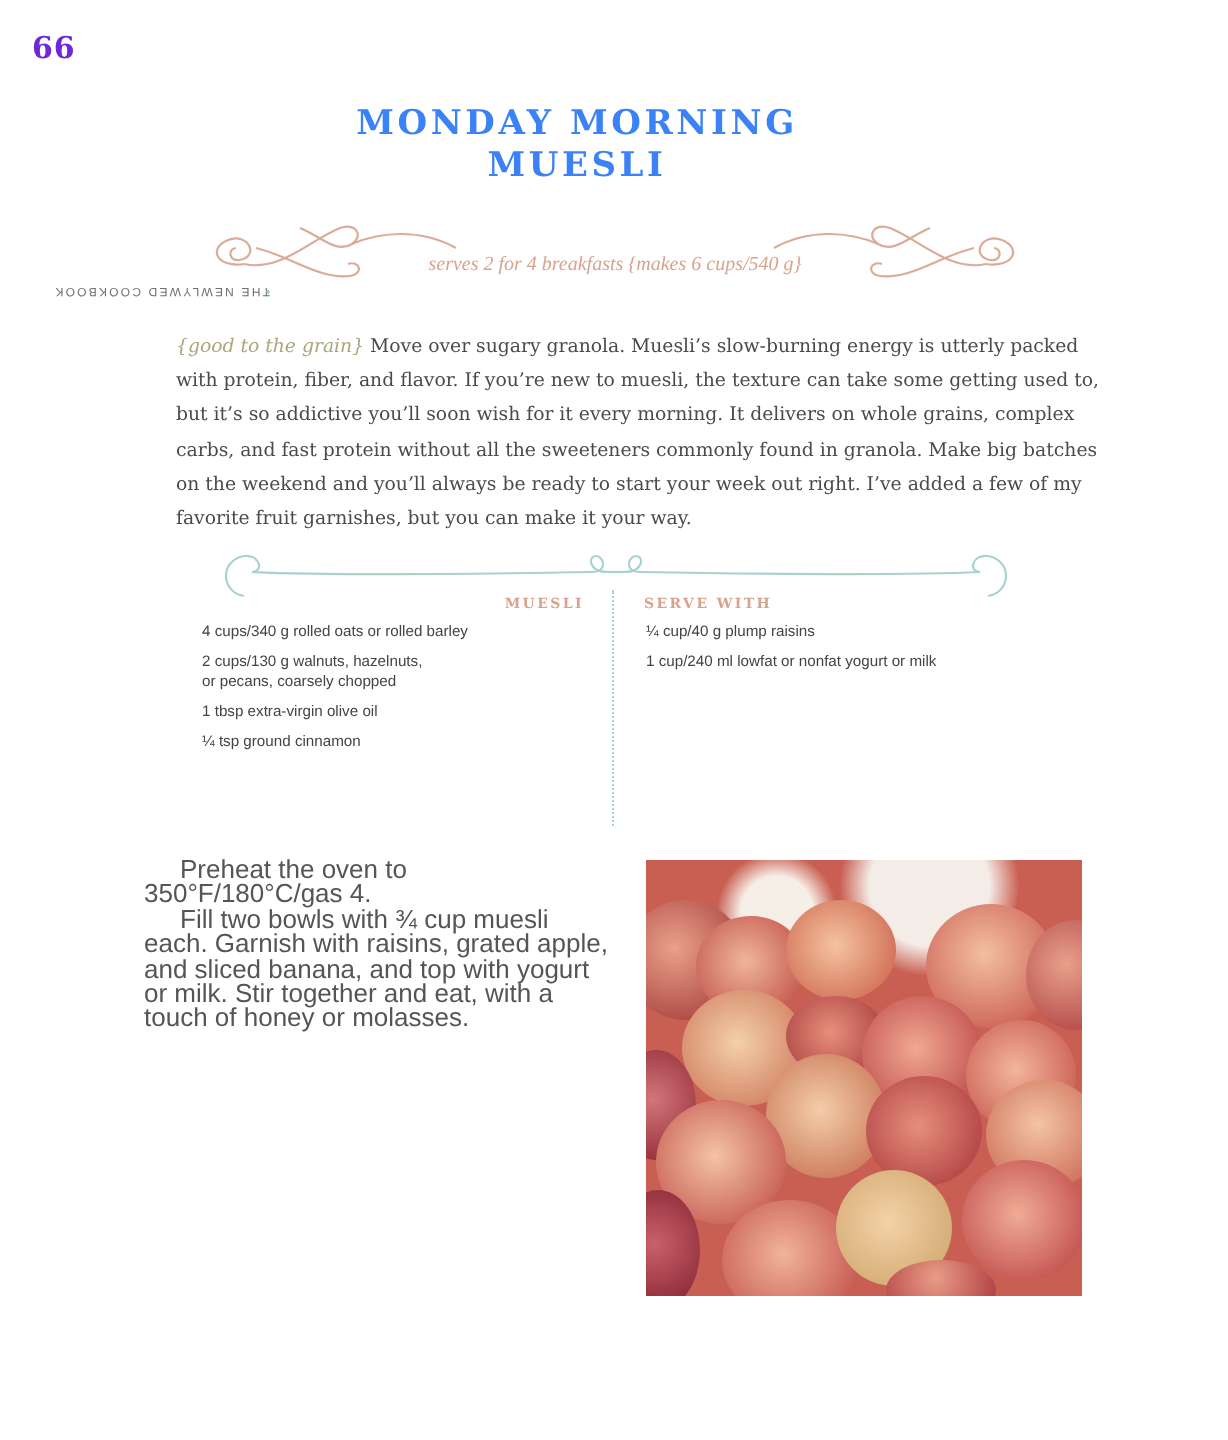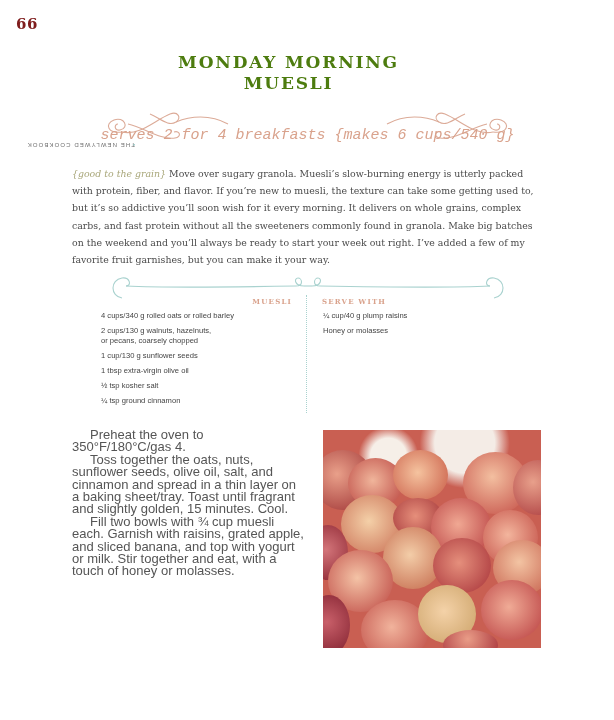--- a/index.html
+++ b/index.html
@@ -2,55 +2,55 @@
 <html><head>
 <meta charset="utf-8">
 <style>
   * { box-sizing: border-box; margin: 0; padding: 0; }
   html, body { width: 614px; height: 720px; background: #ffffff; overflow: hidden; }
   body { position: relative; font-family: "Liberation Serif", serif; color: #3e3e3e; }
 
   .page-number {
     position: absolute; left: 16px; top: 15px;
     font-family: "DejaVu Serif", serif; font-weight: bold;
-    font-size: 15px; color: #7f1d1d; letter-spacing: 0.5px;
+    font-size: 15px; color: #6d28d9; letter-spacing: 0.5px;
   }
   .running-head {
     position: absolute; left: 27px; top: 40px;
     width: 10px; height: 110px;
   }
   .running-head span {
     position: absolute; left: 0; top: 0;
     transform-origin: left top;
     transform: translate(0, 108px) rotate(-90deg);
     white-space: nowrap;
     font-family: "Liberation Sans", sans-serif;
     font-size: 6px; letter-spacing: 1.1px; color: #6f6f6f;
   }
   .running-head .dot { color: #9cc9c8; }
 
   .title {
     position: absolute; left: 0; width: 548px; top: 52px;
     text-align: center;
     font-family: "DejaVu Serif", serif; font-weight: bold;
     font-size: 17px; line-height: 21px; letter-spacing: 1.8px;
-    color: #4d7c0f;
+    color: #3b82f6;
     padding-left: 29px;
   }
 
   .serves-wrap { position: absolute; left: 100px; top: 110px; width: 415px; height: 38px; }
   .serves-wrap svg { position: absolute; left: 0; top: 0; }
   .serves-text {
     position: absolute; left: 0; right: 0; top: 17px; text-align: center;
-    font-family: Liberation Mono, monospace; font-style: italic;
-    font-size: 15px; color: #d9a28c;
+    font-family: Liberation Serif, serif; font-style: italic;
+    font-size: 10px; color: #d9a28c;
   }
 
   .intro {
-    position: absolute; left: 72px; top: 165px; width: 465px;
+    position: absolute; left: 88px; top: 165px; width: 465px;
     font-family: "DejaVu Serif", serif; font-size: 9.4px; line-height: 17.2px;
     color: #4a4a4a;
   }
   .intro .tag { font-style: italic; color: #a9a77a; }
 
   .divider { position: absolute; left: 108px; top: 272px; }
 
   .col-head {
     position: absolute; top: 297px;
     font-family: "DejaVu Serif", serif; font-weight: bold;
@@ -126,34 +126,31 @@
 </svg>
 
 <div class="col-head left">MUESLI</div>
 <div class="col-head right">SERVE WITH</div>
 <div class="vdots"></div>
 
 <ul class="ing-list left">
   <li>4 cups/340 g rolled oats or rolled barley</li>
   <li style="white-space:pre-line">2 cups/130 g walnuts, hazelnuts,
 or pecans, coarsely chopped</li>
-  <li>1 cup/130 g sunflower seeds</li>
   <li>1 tbsp extra-virgin olive oil</li>
-  <li>½ tsp kosher salt</li>
   <li>¼ tsp ground cinnamon</li>
 </ul>
 
 <ul class="ing-list right">
   <li>¼ cup/40 g plump raisins</li>
-  <li>Honey or molasses</li>
+  <li>1 cup/240 ml lowfat or nonfat yogurt or milk</li>
 </ul>
 
 <div class="method">
   <p>Preheat the oven to 350°F/180°C/gas 4.</p>
-  <p>Toss together the oats, nuts, sunflower seeds, olive oil, salt, and cinnamon and spread in a thin layer on a baking sheet/tray. Toast until fragrant and slightly golden, 15 minutes. Cool.</p>
   <p>Fill two bowls with ¾ cup muesli each. Garnish with raisins, grated apple, and sliced banana, and top with yogurt or milk. Stir together and eat, with a touch of honey or molasses.</p>
 </div>
 
 <div class="photo">
   <div class="apple" style="left:-10px;top:20px;width:60px;height:60px;background:radial-gradient(circle at 40% 40%,#e9a08a,#9b2d2f);"></div>
   <div class="apple" style="left:25px;top:28px;width:55px;height:50px;background:radial-gradient(circle at 45% 45%,#f0b59b,#b8403c);"></div>
   <div class="apple" style="left:70px;top:20px;width:55px;height:50px;background:radial-gradient(circle at 45% 45%,#f5c39f,#c85a45);"></div>
   <div class="apple" style="left:140px;top:22px;width:65px;height:62px;background:radial-gradient(circle at 45% 40%,#f3bfa0,#c24a43);"></div>
   <div class="apple" style="left:190px;top:30px;width:50px;height:55px;background:radial-gradient(circle at 40% 40%,#e8a08b,#a8363a);"></div>
   <div class="apple" style="left:18px;top:65px;width:62px;height:58px;background:radial-gradient(circle at 45% 45%,#f4d0a8,#c76a50);"></div>

